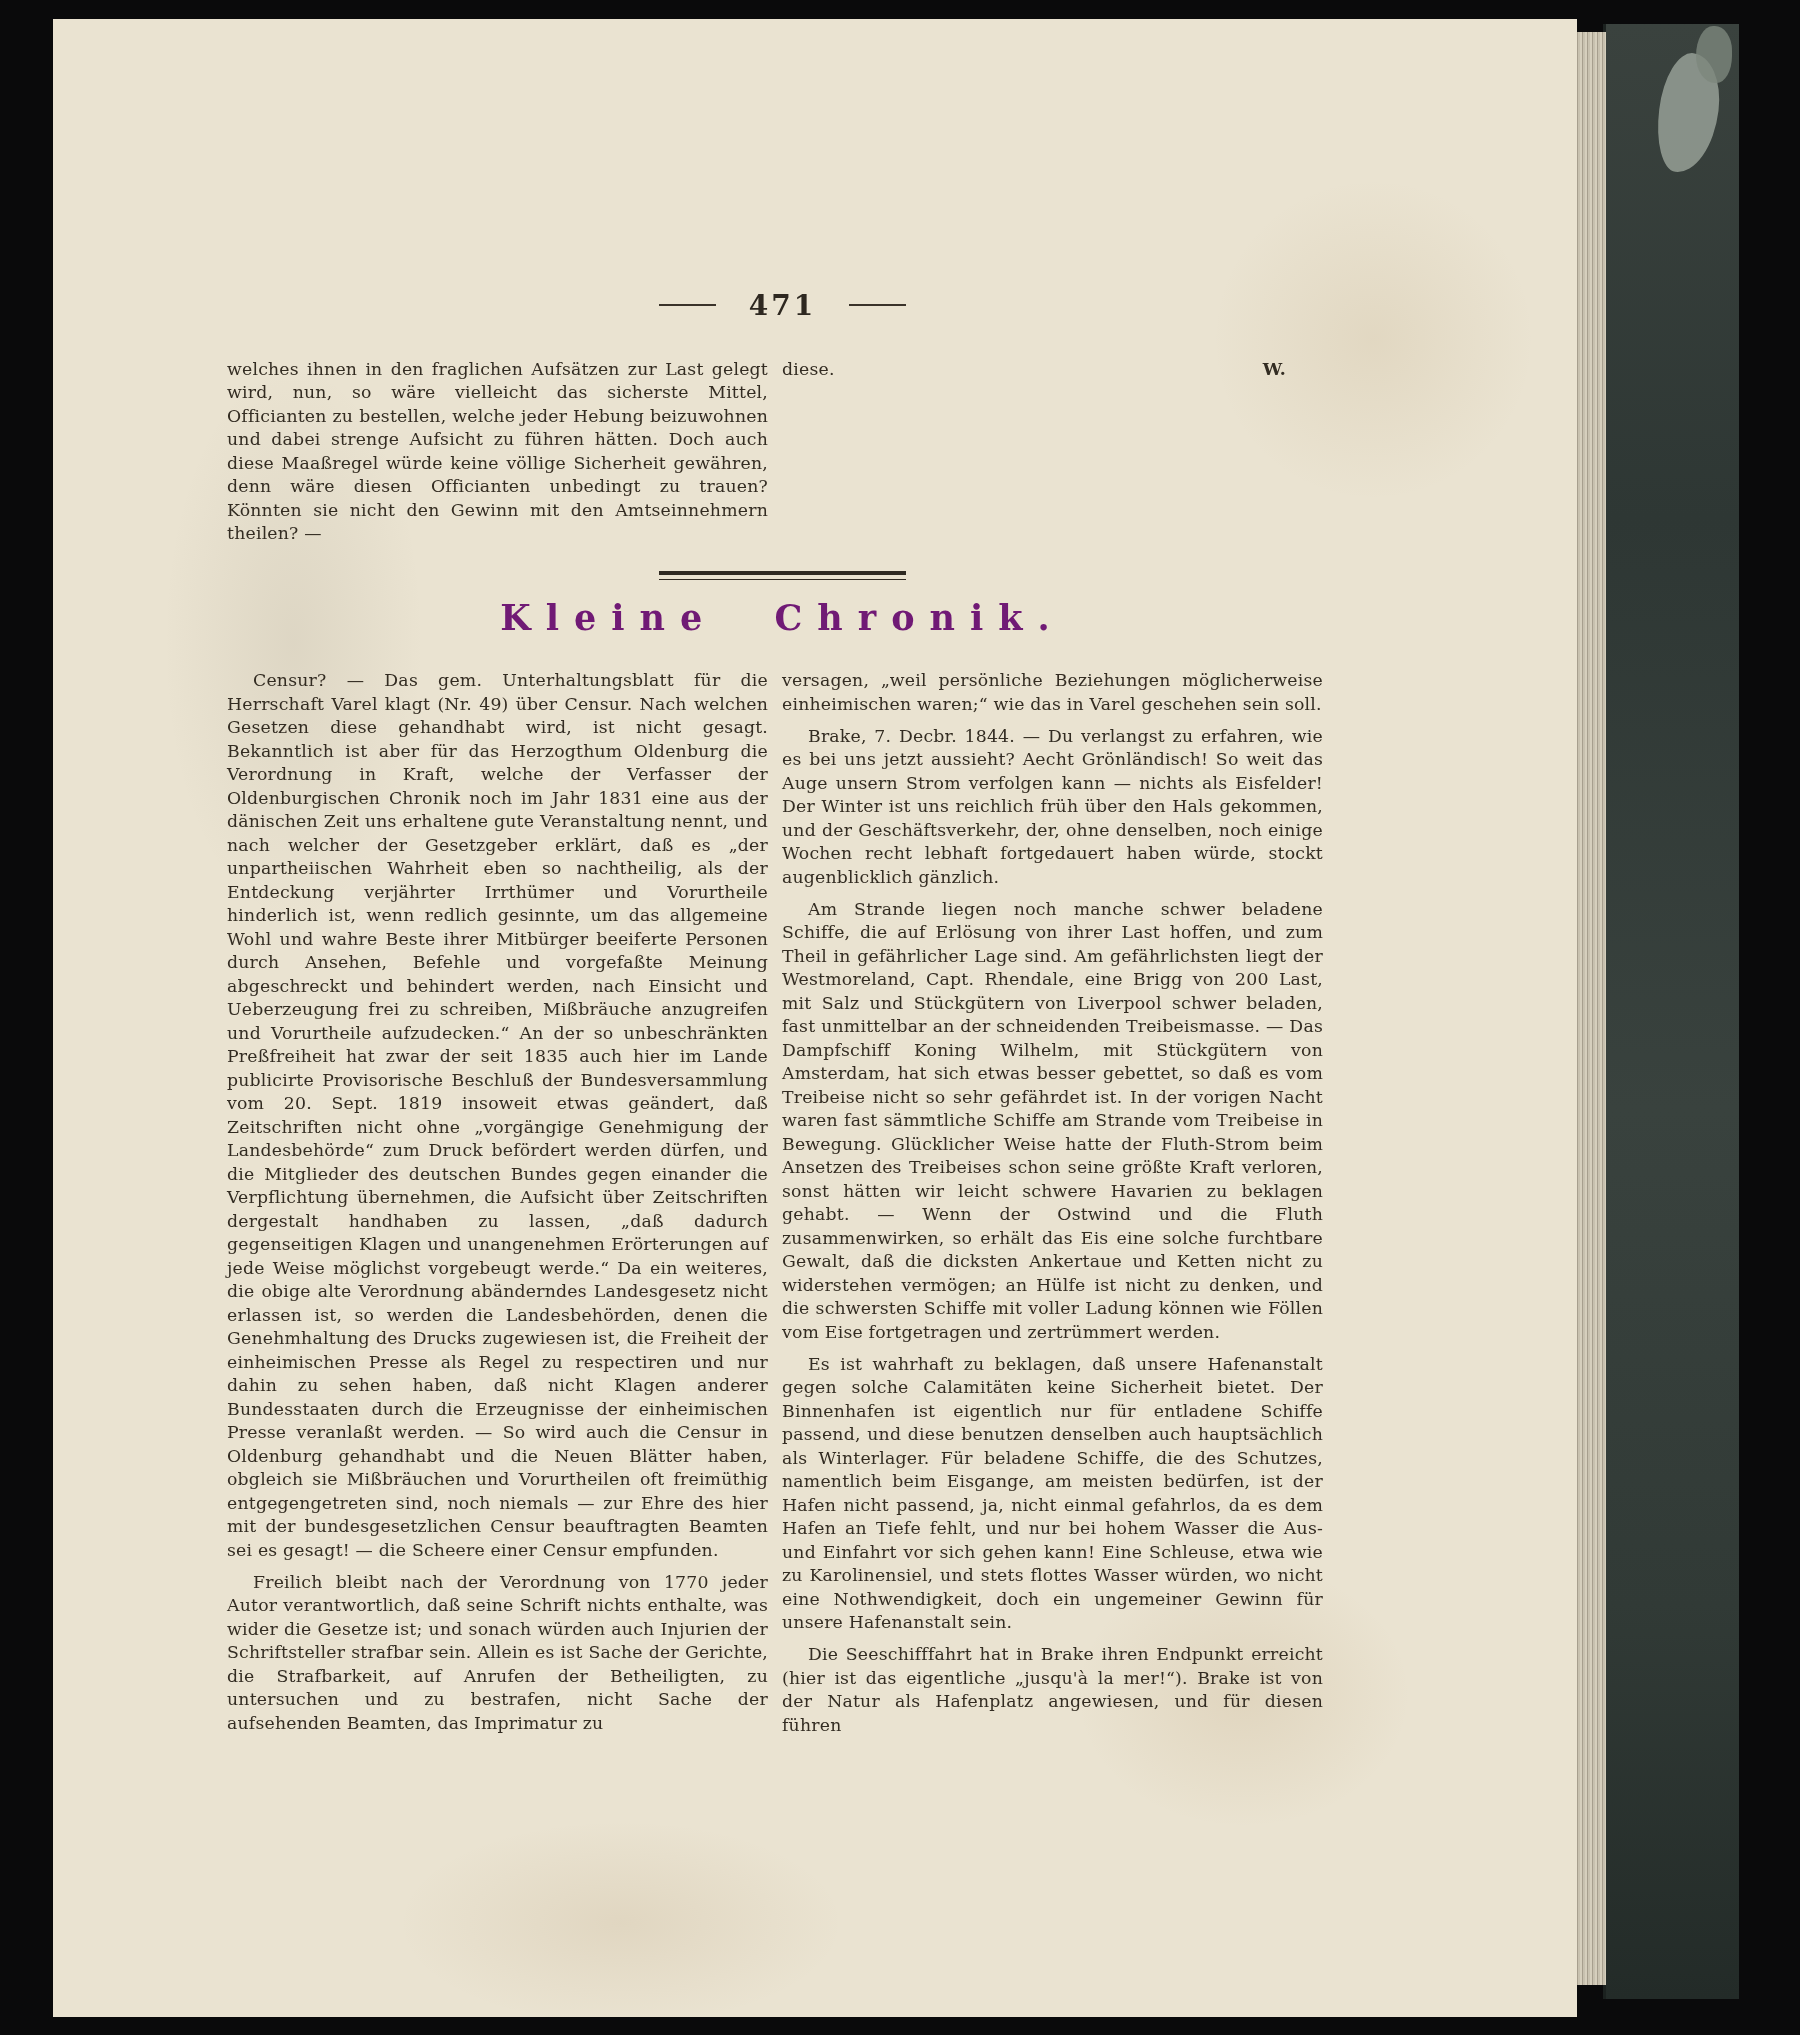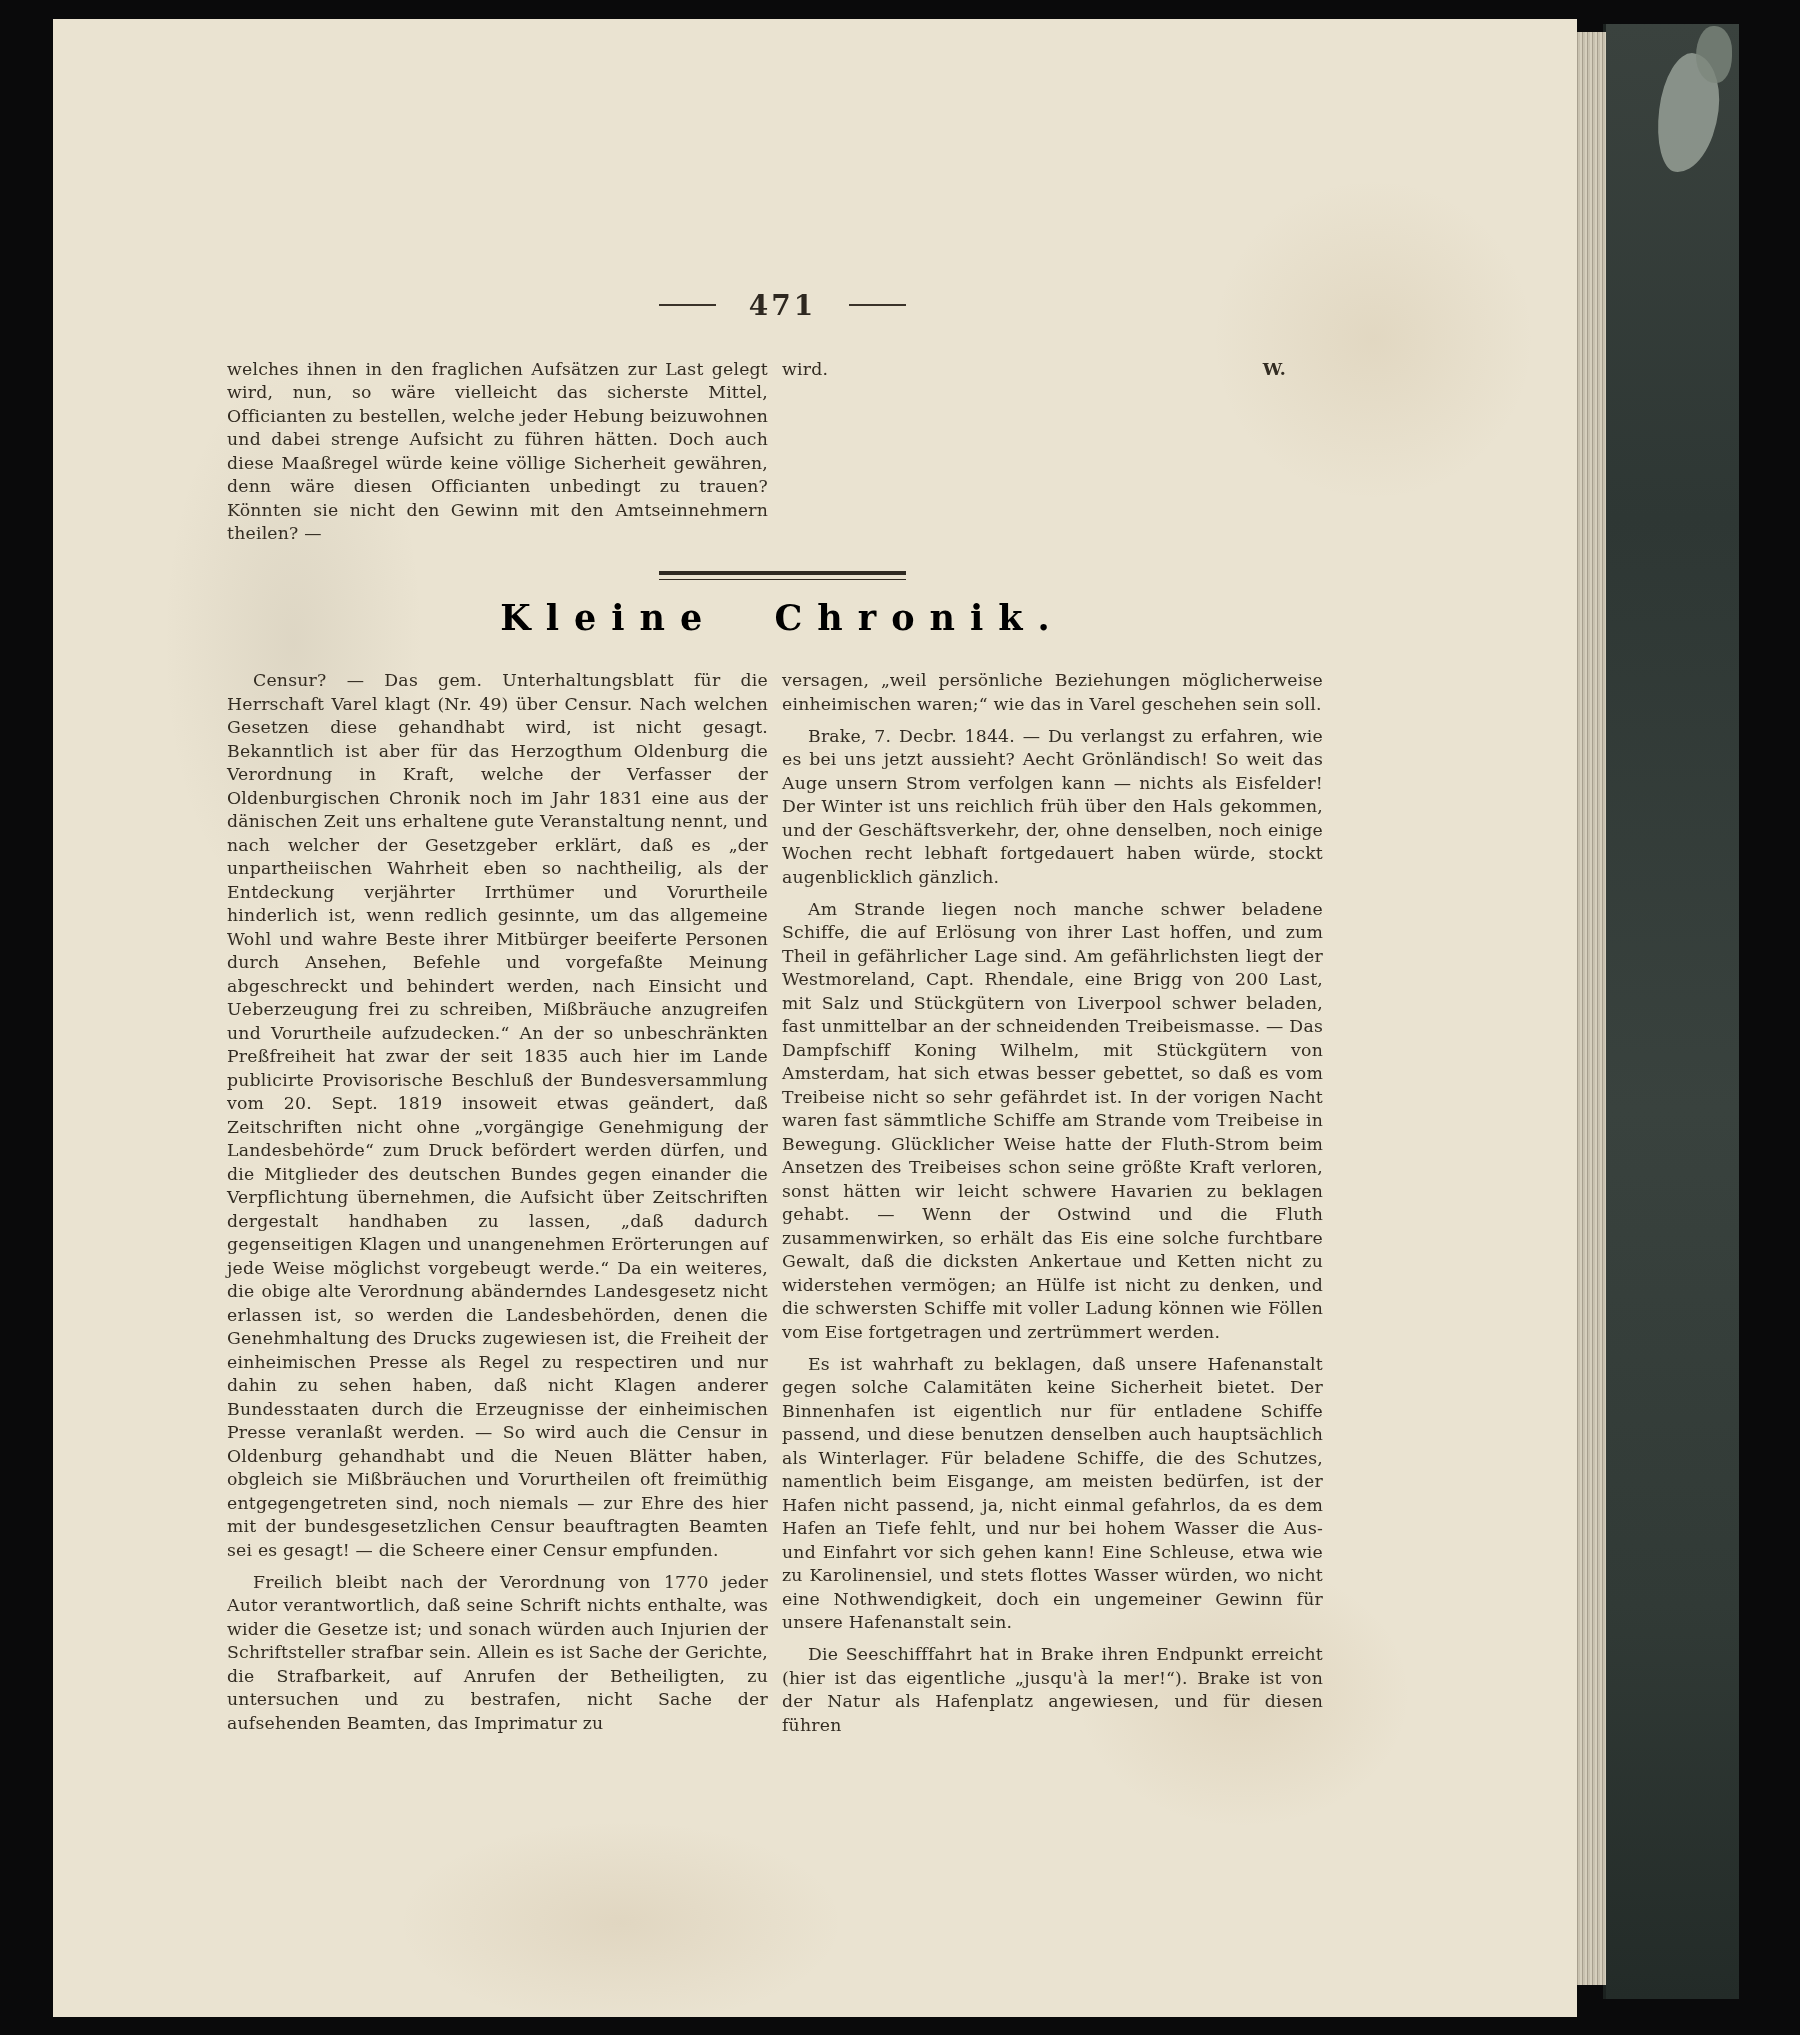--- a/index.html
+++ b/index.html
@@ -83,21 +83,21 @@
     font-size: 17.3px; line-height: 23.5px; letter-spacing: 0.2px;
   }
   .sig-row .sig { font-weight: bold; padding-right: 37px; }
 
   .separator {
     width: 247px; height: 4.3px; margin: 25px auto 17.3px auto;
     border-top: 4.3px solid #2f2a22; border-bottom: 1.2px solid #2f2a22;
   }
   .heading {
     text-align: center; font-size: 35px; font-weight: bold;
-    letter-spacing: 15px; word-spacing: 30px; color: #000000;
+    letter-spacing: 15px; word-spacing: 30px; color: #701a75;
     margin: 3.7px 0 31px 0;
   }
 </style>
 </head>
 <body>
 
 <div class="scene">
 
   <div class="cover"></div>
   <div class="tear-piece-a"></div>
@@ -117,21 +117,21 @@
         <div class="pageno">471</div>
         <div class="pageno-rule"></div>
       </div>
 
       <div class="columns">
         <div class="col">
           <p>welches ihnen in den fraglichen Aufsätzen zur Last gelegt wird, nun, so wäre vielleicht das sicherste Mittel, Officianten zu bestellen, welche jeder Hebung beizuwohnen und dabei strenge Aufsicht zu führen hätten. Doch auch diese Maaßregel würde keine völlige Sicherheit gewähren, denn wäre diesen Officianten unbedingt zu trauen? Könnten sie nicht den Gewinn mit den Amtseinnehmern theilen? —</p>
         </div>
         <div class="col">
           <div class="sig-row">
-            <span>wird.</span>
+            <span>diese.</span>
             <span class="sig">W.</span>
           </div>
         </div>
       </div>
 
       <div class="separator"></div>
 
       <div class="heading">Kleine Chronik.</div>
 
       <div class="columns">

